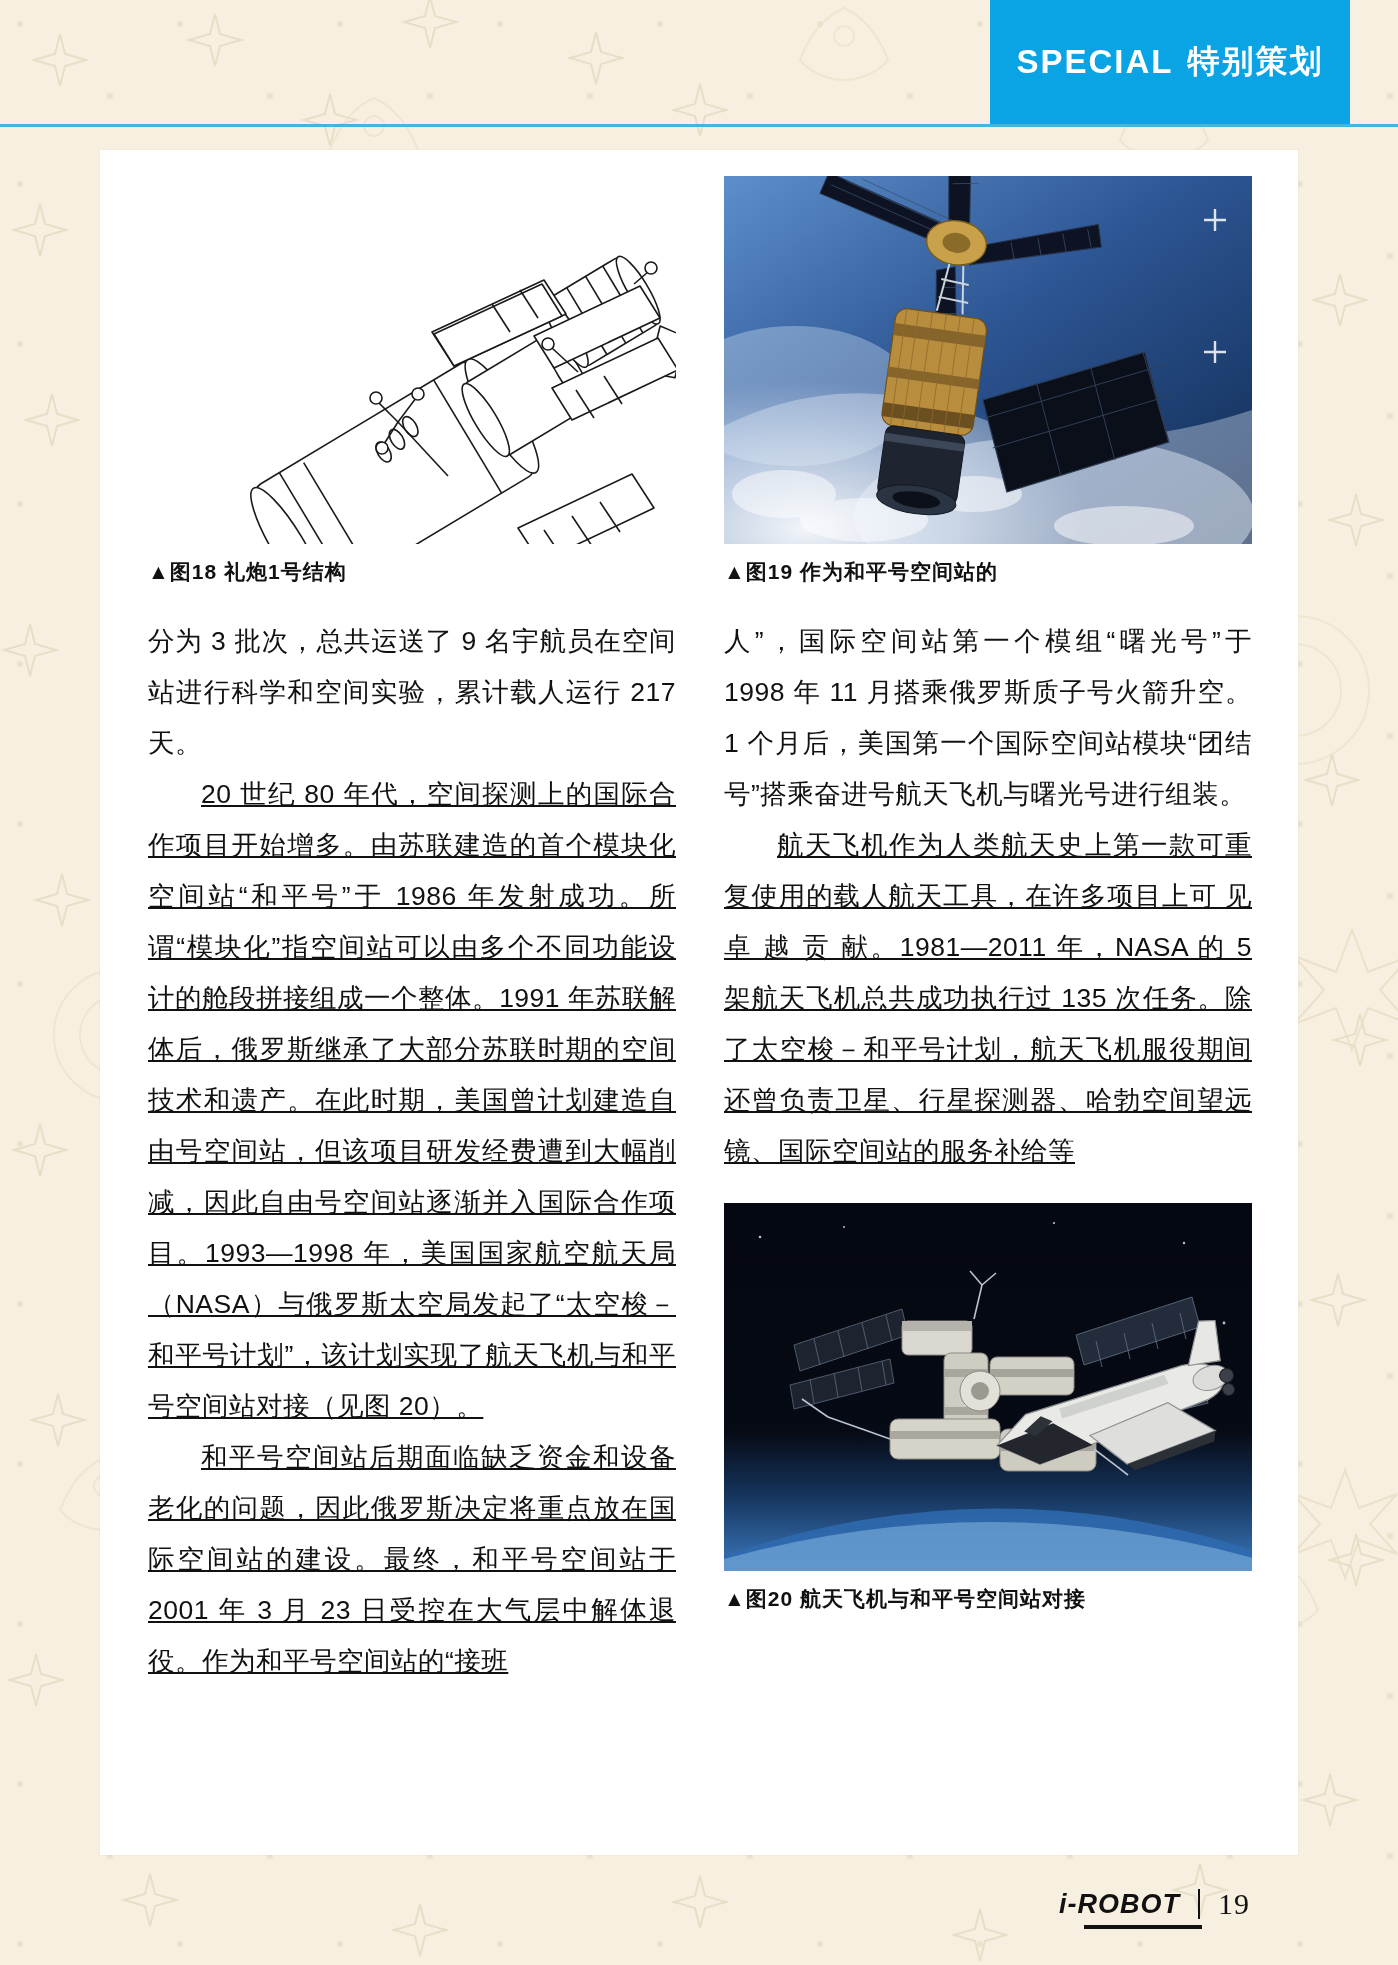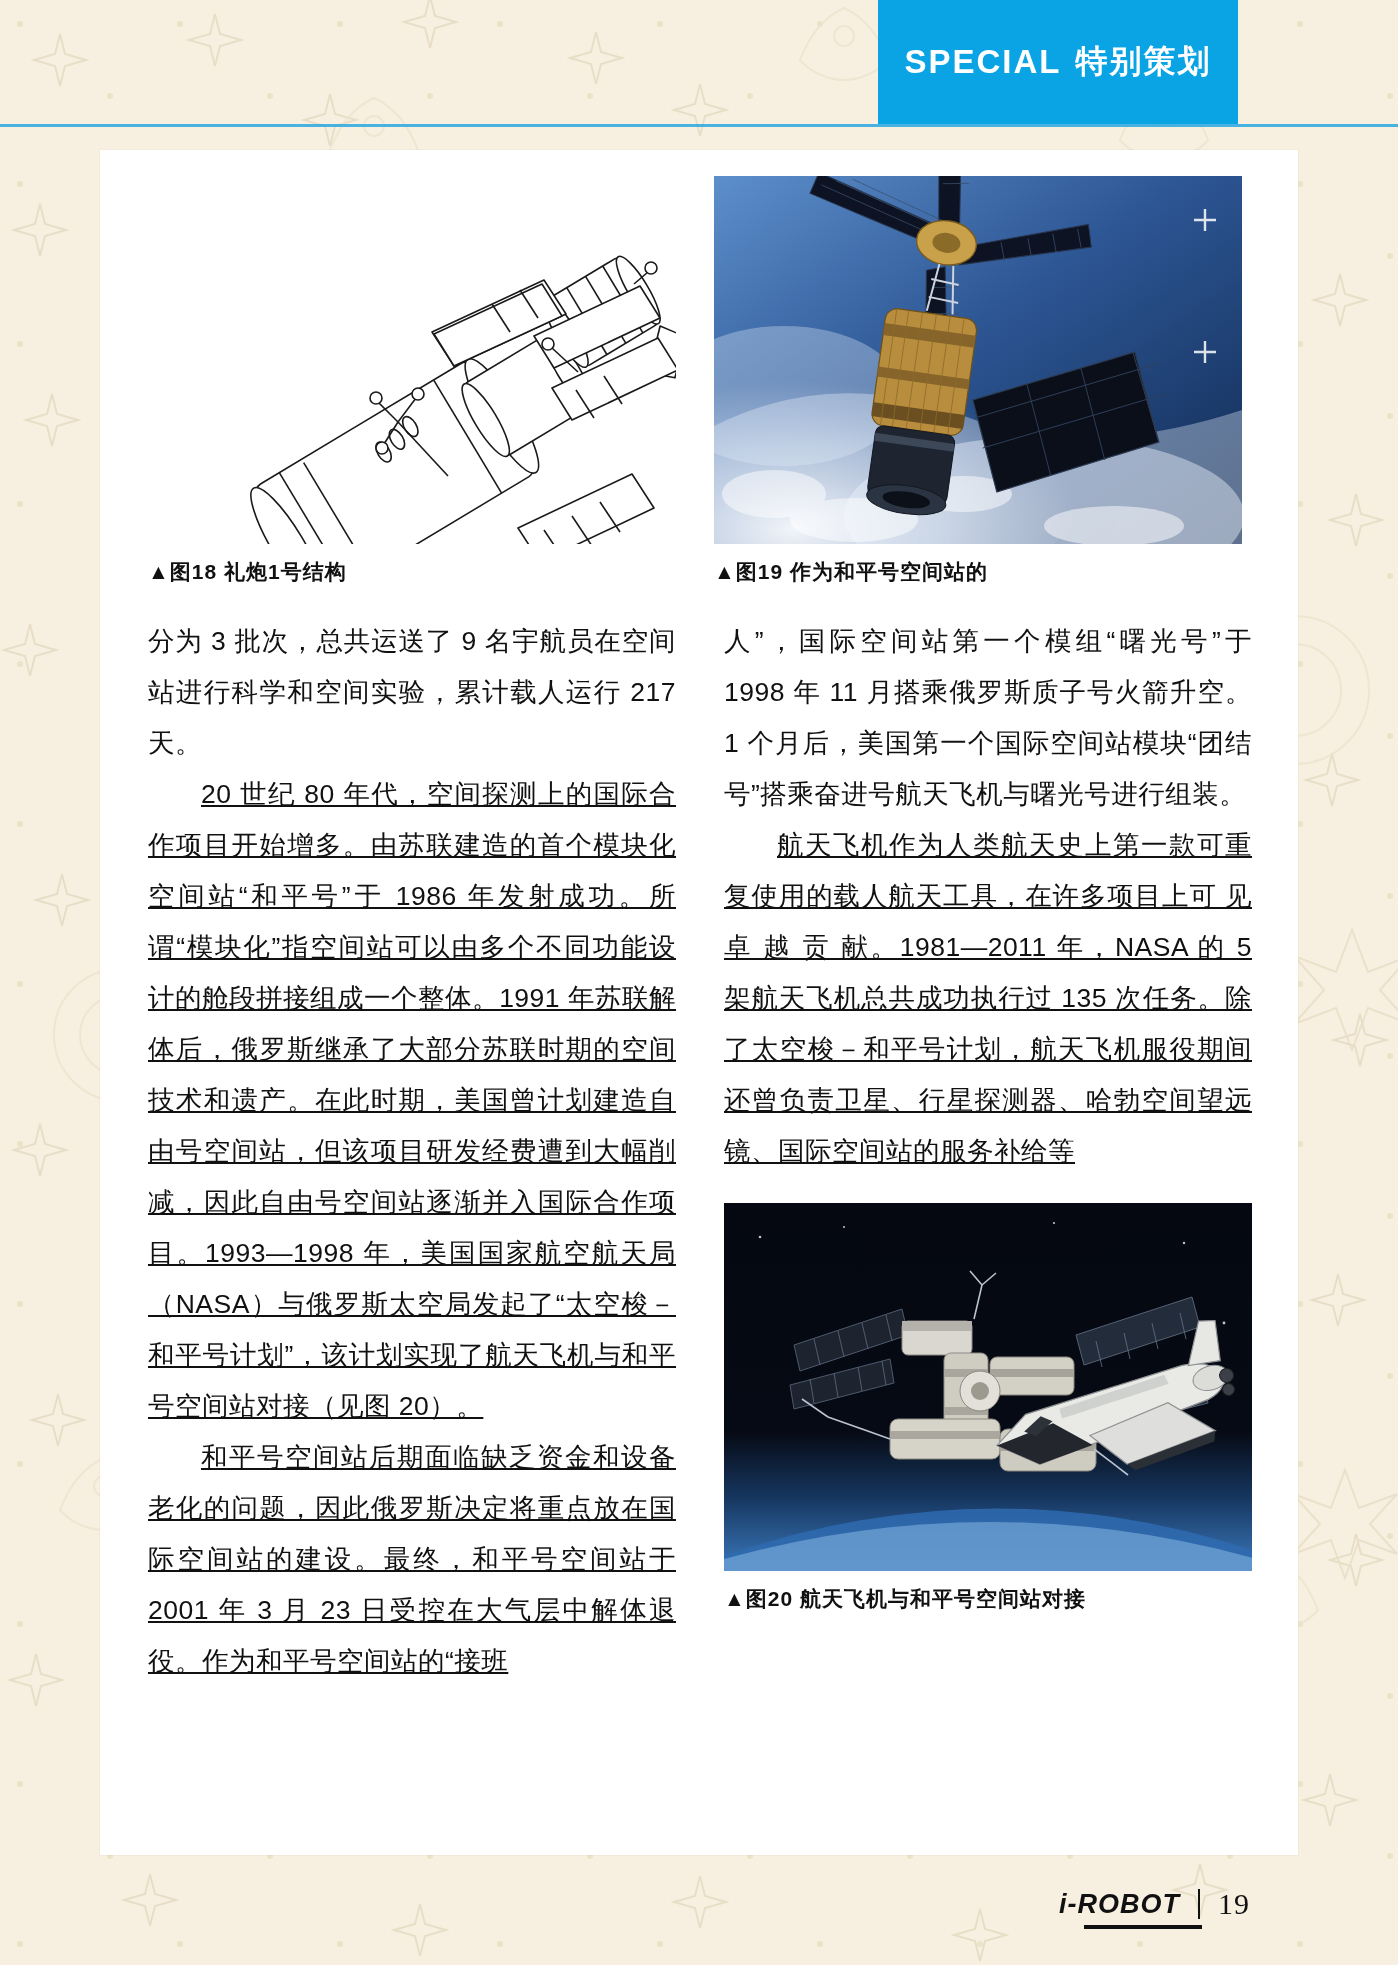--- a/index.html
+++ b/index.html
@@ -21,21 +21,21 @@
     inset: 0;
     background-color: #f6efdf;
     overflow: hidden;
   }
   .bg-pattern svg { position: absolute; top: 0; left: 0; }
 
   
   .header-bar {
     position: absolute;
     top: 0; left: 0;
-    width: 1238px;
+    width: 1350px;
     height: 126px;
   }
   .header-rule {
     position: absolute;
     top: 124px; left: 0;
     width: 1398px;
     height: 3px;
     background: #29a8e0;
     opacity: .85;
   }
@@ -79,21 +79,21 @@
   .content {
     position: absolute;
     left: 148px;
     top: 176px;
     width: 1104px;
   }
 
   
   .fig-row {
     display: flex;
-    gap: 38px;
+    gap: 48px;
     align-items: flex-end;
   }
   .fig {
     width: 528px;
   }
   .fig-img {
     width: 528px;
     height: 368px;
     position: relative;
     overflow: hidden;

